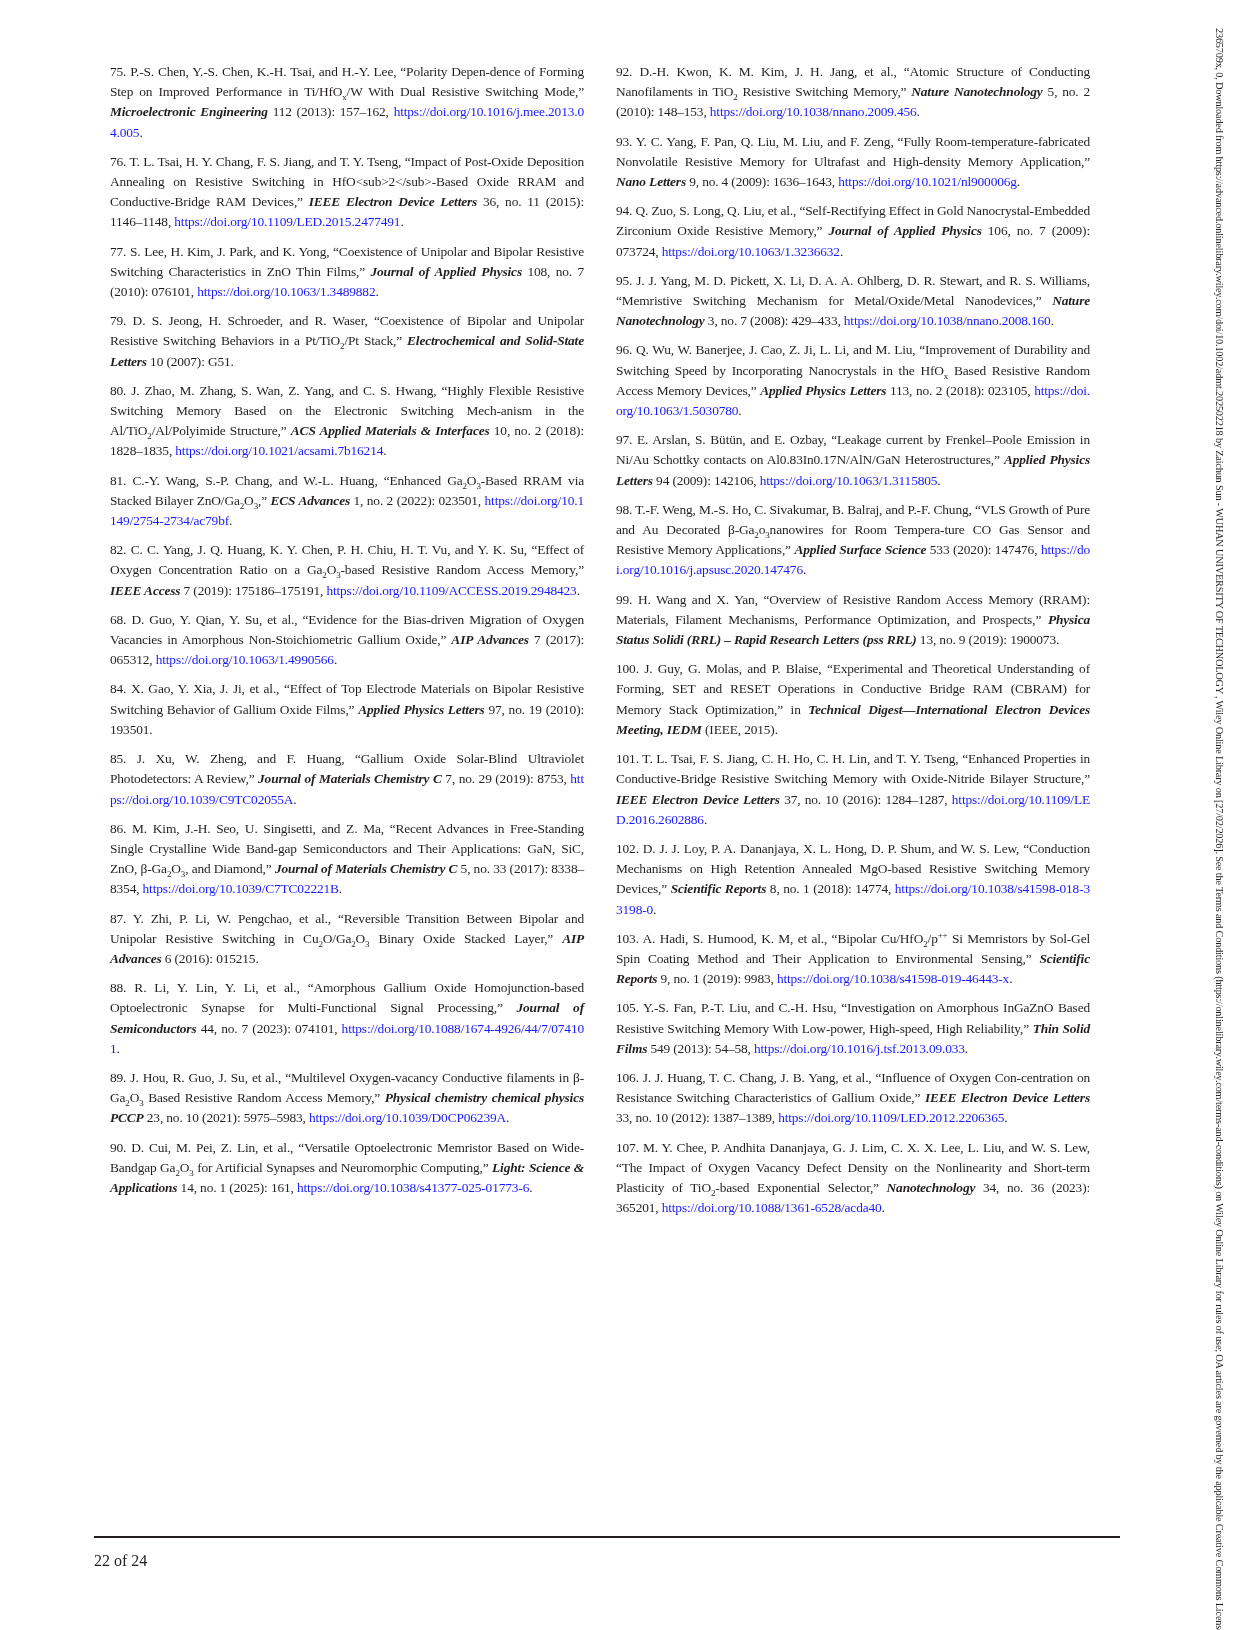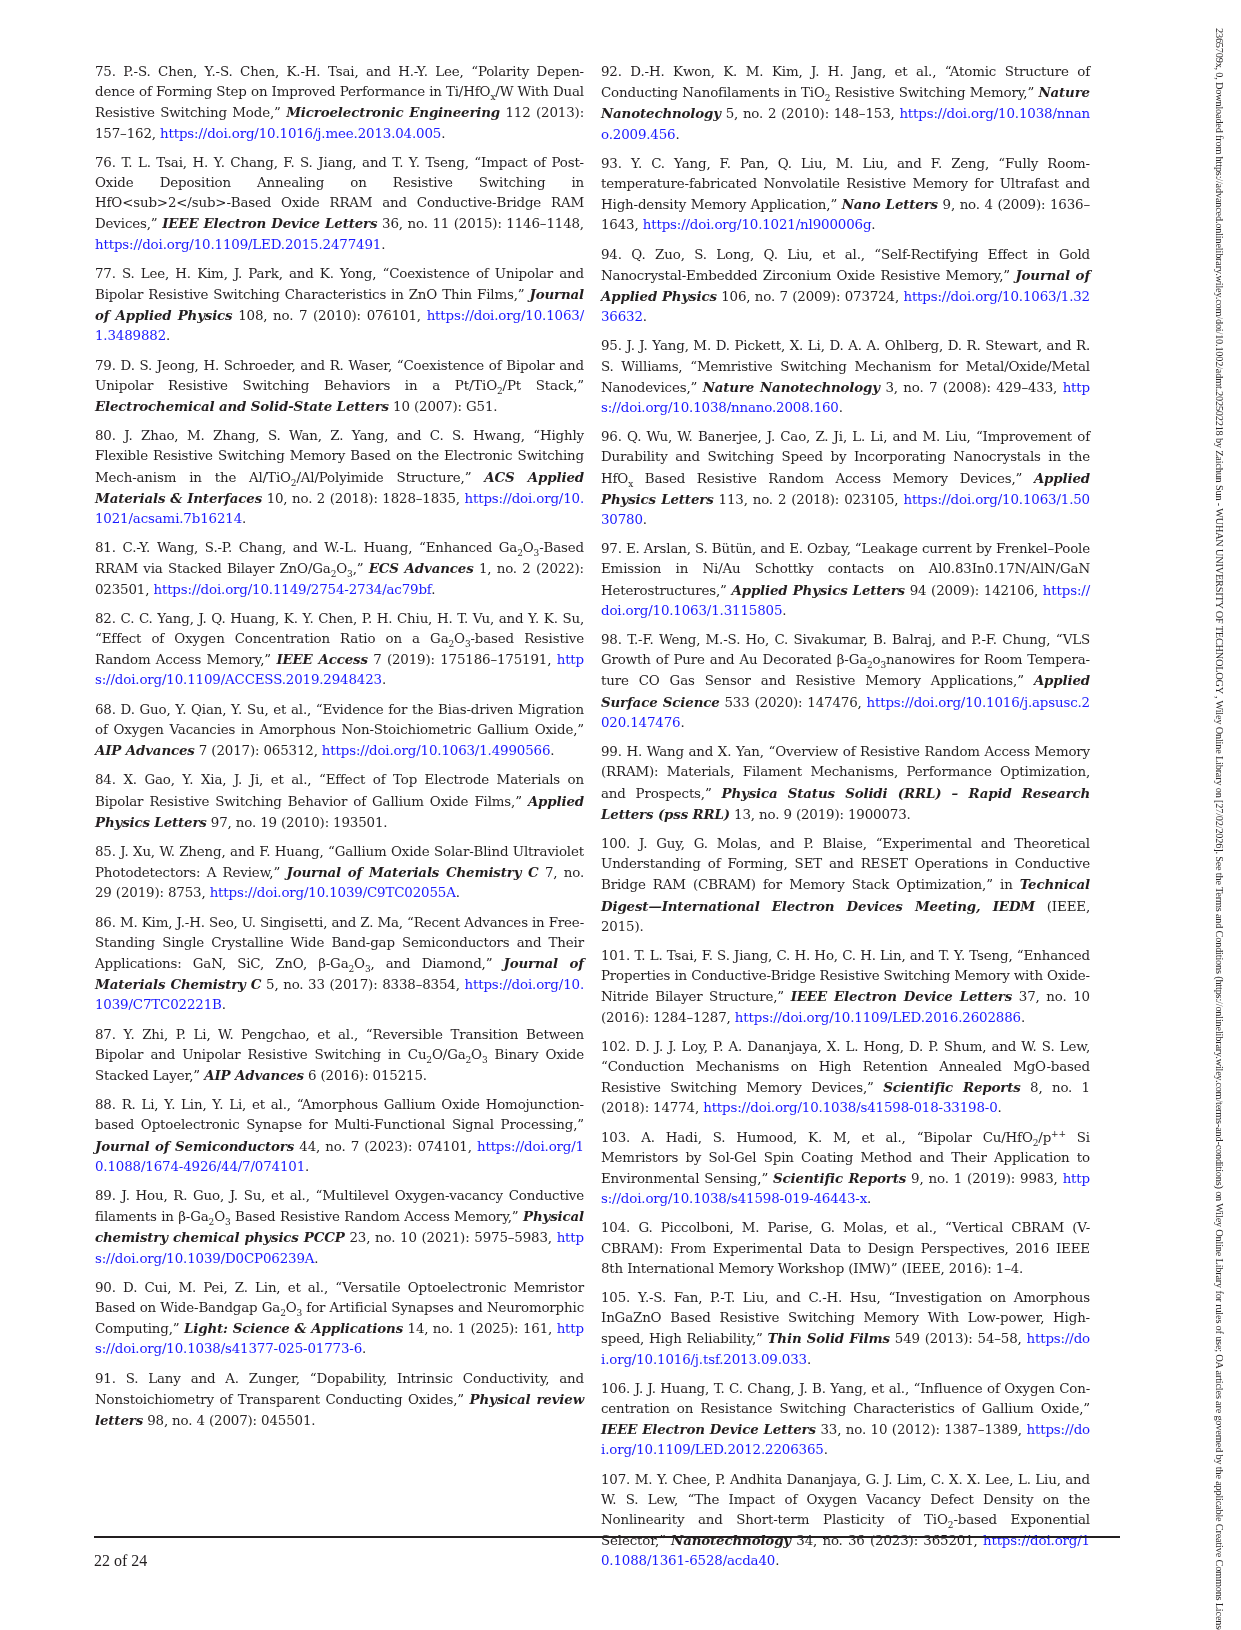--- a/index.html
+++ b/index.html
@@ -7,21 +7,21 @@
     width: 1241px; height: 1630px; position: relative; overflow: hidden;
     font-family: "DejaVu Serif", "Liberation Serif", serif;
     color: #231f20;
   }
   .page { position: absolute; left: 0; top: 0; width: 1241px; height: 1630px; }
   .col { position: absolute; top: 62px; width: 490px; }
   .col-left { left: 94px; }
   .col-right { left: 600px; }
   .ref {
     font-size: 13.4px; line-height: 20.2px; text-align: justify;
-    margin: 0 0 9px 1px; letter-spacing: -0.15px; hyphens: manual;
+    margin: 0 0 9px 16px; letter-spacing: -0.15px; hyphens: manual; font-family: Liberation Serif, serif;
   }
   .ref i { font-style: italic; font-weight: bold; }
   .ref a { color: #1a1aff; text-decoration: none; word-break: break-all; }
   .ref sub, .ref sup { font-size: 9px; line-height: 0; }
   .rule { position: absolute; left: 94px; top: 1536px; width: 1026px; height: 2px; background: #231f20; }
   .footer-left { position: absolute; left: 94px; top: 1552px; font-size: 16px; font-family: "Liberation Serif", serif; }
   .footer-right { position: absolute; right: 121px; top: 1638px; font-size: 11px; font-style: italic; font-family: "Liberation Serif", serif; }
   .sidebar {
     position: absolute; left: 1212px; top: 28px; width: 14px; height: 1570px;
     writing-mode: vertical-rl; font-size: 10.3px; line-height: 14px;
@@ -42,36 +42,34 @@
       <p class="ref"><span>81. </span><span>C.-Y. Wang, S.-P. Chang, and W.-L. Huang, “Enhanced Ga</span><sub>2</sub><span>O</span><sub>3</sub><span>-Based RRAM via Stacked Bilayer ZnO/Ga</span><sub>2</sub><span>O</span><sub>3</sub><span>,” </span><i>ECS Advances</i><span> 1, no. 2 (2022): 023501, </span><a href="#">https://doi.org/10.1149/2754-2734/ac79bf</a><span>.</span></p>
       <p class="ref"><span>82. </span><span>C. C. Yang, J. Q. Huang, K. Y. Chen, P. H. Chiu, H. T. Vu, and Y. K. Su, “Effect of Oxygen Concentration Ratio on a Ga</span><sub>2</sub><span>O</span><sub>3</sub><span>-based Resistive Random Access Memory,” </span><i>IEEE Access</i><span> 7 (2019): 175186–175191, </span><a href="#">https://doi.org/10.1109/ACCESS.2019.2948423</a><span>.</span></p>
       <p class="ref"><span>68. </span><span>D. Guo, Y. Qian, Y. Su, et al., “Evidence for the Bias-driven Migration of Oxygen Vacancies in Amorphous Non-Stoichiometric Gallium Oxide,” </span><i>AIP Advances</i><span> 7 (2017): 065312, </span><a href="#">https://doi.org/10.1063/1.4990566</a><span>.</span></p>
       <p class="ref"><span>84. </span><span>X. Gao, Y. Xia, J. Ji, et al., “Effect of Top Electrode Materials on Bipolar Resistive Switching Behavior of Gallium Oxide Films,” </span><i>Applied Physics Letters</i><span> 97, no. 19 (2010): 193501.</span></p>
       <p class="ref"><span>85. </span><span>J. Xu, W. Zheng, and F. Huang, “Gallium Oxide Solar-Blind Ultraviolet Photodetectors: A Review,” </span><i>Journal of Materials Chemistry C</i><span> 7, no. 29 (2019): 8753, </span><a href="#">https://doi.org/10.1039/C9TC02055A</a><span>.</span></p>
       <p class="ref"><span>86. </span><span>M. Kim, J.-H. Seo, U. Singisetti, and Z. Ma, “Recent Advances in Free-Standing Single Crystalline Wide Band-gap Semiconductors and Their Applications: GaN, SiC, ZnO, β-Ga</span><sub>2</sub><span>O</span><sub>3</sub><span>, and Diamond,” </span><i>Journal of Materials Chemistry C</i><span> 5, no. 33 (2017): 8338–8354, </span><a href="#">https://doi.org/10.1039/C7TC02221B</a><span>.</span></p>
       <p class="ref"><span>87. </span><span>Y. Zhi, P. Li, W. Pengchao, et al., “Reversible Transition Between Bipolar and Unipolar Resistive Switching in Cu</span><sub>2</sub><span>O/Ga</span><sub>2</sub><span>O</span><sub>3</sub><span> Binary Oxide Stacked Layer,” </span><i>AIP Advances</i><span> 6 (2016): 015215.</span></p>
       <p class="ref"><span>88. </span><span>R. Li, Y. Lin, Y. Li, et al., “Amorphous Gallium Oxide Homojunction-based Optoelectronic Synapse for Multi-Functional Signal Processing,” </span><i>Journal of Semiconductors</i><span> 44, no. 7 (2023): 074101, </span><a href="#">https://doi.org/10.1088/1674-4926/44/7/074101</a><span>.</span></p>
       <p class="ref"><span>89. </span><span>J. Hou, R. Guo, J. Su, et al., “Multilevel Oxygen-vacancy Conductive filaments in β-Ga</span><sub>2</sub><span>O</span><sub>3</sub><span> Based Resistive Random Access Memory,” </span><i>Physical chemistry chemical physics PCCP</i><span> 23, no. 10 (2021): 5975–5983, </span><a href="#">https://doi.org/10.1039/D0CP06239A</a><span>.</span></p>
       <p class="ref"><span>90. </span><span>D. Cui, M. Pei, Z. Lin, et al., “Versatile Optoelectronic Memristor Based on Wide-Bandgap Ga</span><sub>2</sub><span>O</span><sub>3</sub><span> for Artificial Synapses and Neuromorphic Computing,” </span><i>Light: Science &amp; Applications</i><span> 14, no. 1 (2025): 161, </span><a href="#">https://doi.org/10.1038/s41377-025-01773-6</a><span>.</span></p>
-      <p class="ref"><span>91. </span><span>S. Lany and A. Zunger, “Dopability, Intrinsic Conductivity, and Nonstoichiometry of Transparent Conducting Oxides,” </span><i>Physical review letters</i><span> 98, no. 4 (2007): 045501.</span></p>
     </div>
   <div class="col col-right">
       <p class="ref"><span>92. </span><span>D.-H. Kwon, K. M. Kim, J. H. Jang, et al., “Atomic Structure of Conducting Nanofilaments in TiO</span><sub>2</sub><span> Resistive Switching Memory,” </span><i>Nature Nanotechnology</i><span> 5, no. 2 (2010): 148–153, </span><a href="#">https://doi.org/10.1038/nnano.2009.456</a><span>.</span></p>
       <p class="ref"><span>93. </span><span>Y. C. Yang, F. Pan, Q. Liu, M. Liu, and F. Zeng, “Fully Room-temperature-fabricated Nonvolatile Resistive Memory for Ultrafast and High-density Memory Application,” </span><i>Nano Letters</i><span> 9, no. 4 (2009): 1636–1643, </span><a href="#">https://doi.org/10.1021/nl900006g</a><span>.</span></p>
       <p class="ref"><span>94. </span><span>Q. Zuo, S. Long, Q. Liu, et al., “Self-Rectifying Effect in Gold Nanocrystal-Embedded Zirconium Oxide Resistive Memory,” </span><i>Journal of Applied Physics</i><span> 106, no. 7 (2009): 073724, </span><a href="#">https://doi.org/10.1063/1.3236632</a><span>.</span></p>
       <p class="ref"><span>95. </span><span>J. J. Yang, M. D. Pickett, X. Li, D. A. A. Ohlberg, D. R. Stewart, and R. S. Williams, “Memristive Switching Mechanism for Metal/Oxide/Metal Nanodevices,” </span><i>Nature Nanotechnology</i><span> 3, no. 7 (2008): 429–433, </span><a href="#">https://doi.org/10.1038/nnano.2008.160</a><span>.</span></p>
       <p class="ref"><span>96. </span><span>Q. Wu, W. Banerjee, J. Cao, Z. Ji, L. Li, and M. Liu, “Improvement of Durability and Switching Speed by Incorporating Nanocrystals in the HfO</span><sub>x</sub><span> Based Resistive Random Access Memory Devices,” </span><i>Applied Physics Letters</i><span> 113, no. 2 (2018): 023105, </span><a href="#">https://doi.org/10.1063/1.5030780</a><span>.</span></p>
       <p class="ref"><span>97. </span><span>E. Arslan, S. Bütün, and E. Ozbay, “Leakage current by Frenkel–Poole Emission in Ni/Au Schottky contacts on Al0.83In0.17N/AlN/GaN Heterostructures,” </span><i>Applied Physics Letters</i><span> 94 (2009): 142106, </span><a href="#">https://doi.org/10.1063/1.3115805</a><span>.</span></p>
       <p class="ref"><span>98. </span><span>T.-F. Weng, M.-S. Ho, C. Sivakumar, B. Balraj, and P.-F. Chung, “VLS Growth of Pure and Au Decorated β-Ga</span><sub>2</sub><span>o</span><sub>3</sub><span>nanowires for Room Tempera-ture CO Gas Sensor and Resistive Memory Applications,” </span><i>Applied Surface Science</i><span> 533 (2020): 147476, </span><a href="#">https://doi.org/10.1016/j.apsusc.2020.147476</a><span>.</span></p>
       <p class="ref"><span>99. </span><span>H. Wang and X. Yan, “Overview of Resistive Random Access Memory (RRAM): Materials, Filament Mechanisms, Performance Optimization, and Prospects,” </span><i>Physica Status Solidi (RRL) – Rapid Research Letters (pss RRL)</i><span> 13, no. 9 (2019): 1900073.</span></p>
       <p class="ref"><span>100. </span><span>J. Guy, G. Molas, and P. Blaise, “Experimental and Theoretical Understanding of Forming, SET and RESET Operations in Conductive Bridge RAM (CBRAM) for Memory Stack Optimization,” in </span><i>Technical Digest—International Electron Devices Meeting, IEDM</i><span> (IEEE, 2015).</span></p>
       <p class="ref"><span>101. </span><span>T. L. Tsai, F. S. Jiang, C. H. Ho, C. H. Lin, and T. Y. Tseng, “Enhanced Properties in Conductive-Bridge Resistive Switching Memory with Oxide-Nitride Bilayer Structure,” </span><i>IEEE Electron Device Letters</i><span> 37, no. 10 (2016): 1284–1287, </span><a href="#">https://doi.org/10.1109/LED.2016.2602886</a><span>.</span></p>
       <p class="ref"><span>102. </span><span>D. J. J. Loy, P. A. Dananjaya, X. L. Hong, D. P. Shum, and W. S. Lew, “Conduction Mechanisms on High Retention Annealed MgO-based Resistive Switching Memory Devices,” </span><i>Scientific Reports</i><span> 8, no. 1 (2018): 14774, </span><a href="#">https://doi.org/10.1038/s41598-018-33198-0</a><span>.</span></p>
       <p class="ref"><span>103. </span><span>A. Hadi, S. Humood, K. M, et al., “Bipolar Cu/HfO</span><sub>2</sub><span>/p</span><sup>++</sup><span> Si Memristors by Sol-Gel Spin Coating Method and Their Application to Environmental Sensing,” </span><i>Scientific Reports</i><span> 9, no. 1 (2019): 9983, </span><a href="#">https://doi.org/10.1038/s41598-019-46443-x</a><span>.</span></p>
-      <p class="ref"><span>104. </span><span>G. Piccolboni, M. Parise, G. Molas, et al., “Vertical CBRAM (V-CBRAM): From Experimental Data to Design Perspectives, 2016 IEEE 8th International Memory Workshop (IMW)” (IEEE, 2016): 1–4.</span></p>
       <p class="ref"><span>105. </span><span>Y.-S. Fan, P.-T. Liu, and C.-H. Hsu, “Investigation on Amorphous InGaZnO Based Resistive Switching Memory With Low-power, High-speed, High Reliability,” </span><i>Thin Solid Films</i><span> 549 (2013): 54–58, </span><a href="#">https://doi.org/10.1016/j.tsf.2013.09.033</a><span>.</span></p>
       <p class="ref"><span>106. </span><span>J. J. Huang, T. C. Chang, J. B. Yang, et al., “Influence of Oxygen Con-centration on Resistance Switching Characteristics of Gallium Oxide,” </span><i>IEEE Electron Device Letters</i><span> 33, no. 10 (2012): 1387–1389, </span><a href="#">https://doi.org/10.1109/LED.2012.2206365</a><span>.</span></p>
       <p class="ref"><span>107. </span><span>M. Y. Chee, P. Andhita Dananjaya, G. J. Lim, C. X. X. Lee, L. Liu, and W. S. Lew, “The Impact of Oxygen Vacancy Defect Density on the Nonlinearity and Short-term Plasticity of TiO</span><sub>2</sub><span>-based Exponential Selector,” </span><i>Nanotechnology</i><span> 34, no. 36 (2023): 365201, </span><a href="#">https://doi.org/10.1088/1361-6528/acda40</a><span>.</span></p>
     </div>
 
   <div class="rule"></div>
   <div class="footer-left">22 of 24</div>
   <div class="footer-right">Advanced Materials Technologies, 2026</div>
 
   <div class="sidebar">2365709x, 0, Downloaded from https://advanced.onlinelibrary.wiley.com/doi/10.1002/admt.202502218 by Zaichun Sun - WUHAN UNIVERSITY OF TECHNOLOGY , Wiley Online Library on [27/02/2026]. See the Terms and Conditions (https://onlinelibrary.wiley.com/terms-and-conditions) on Wiley Online Library for rules of use; OA articles are governed by the applicable Creative Commons License</div>

